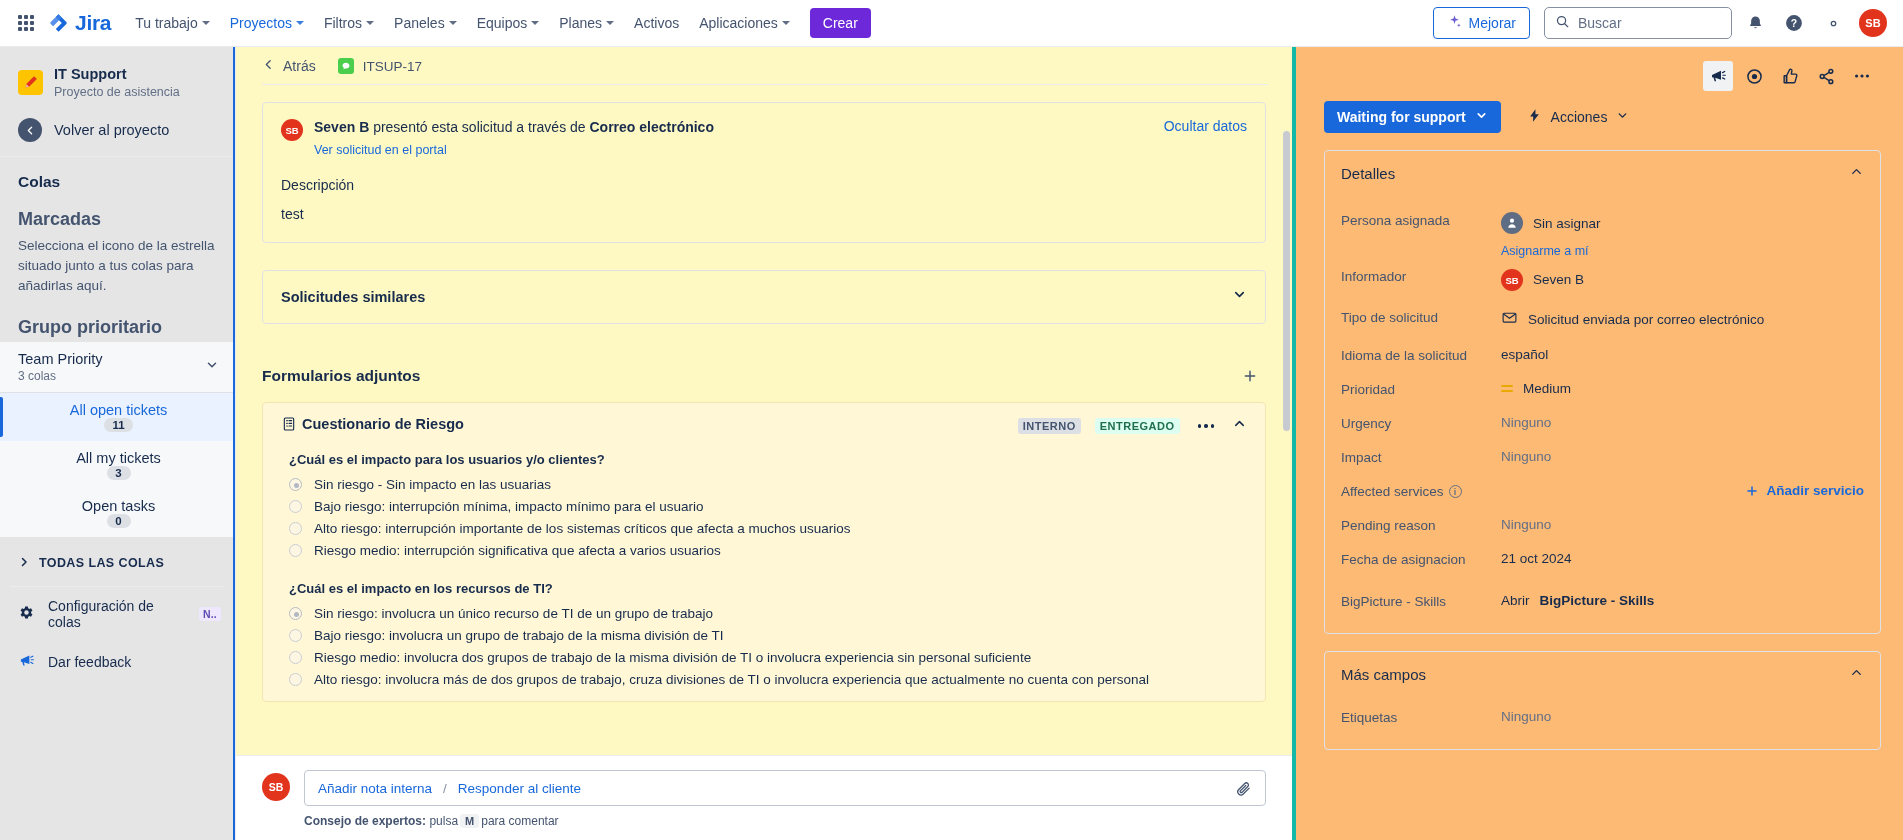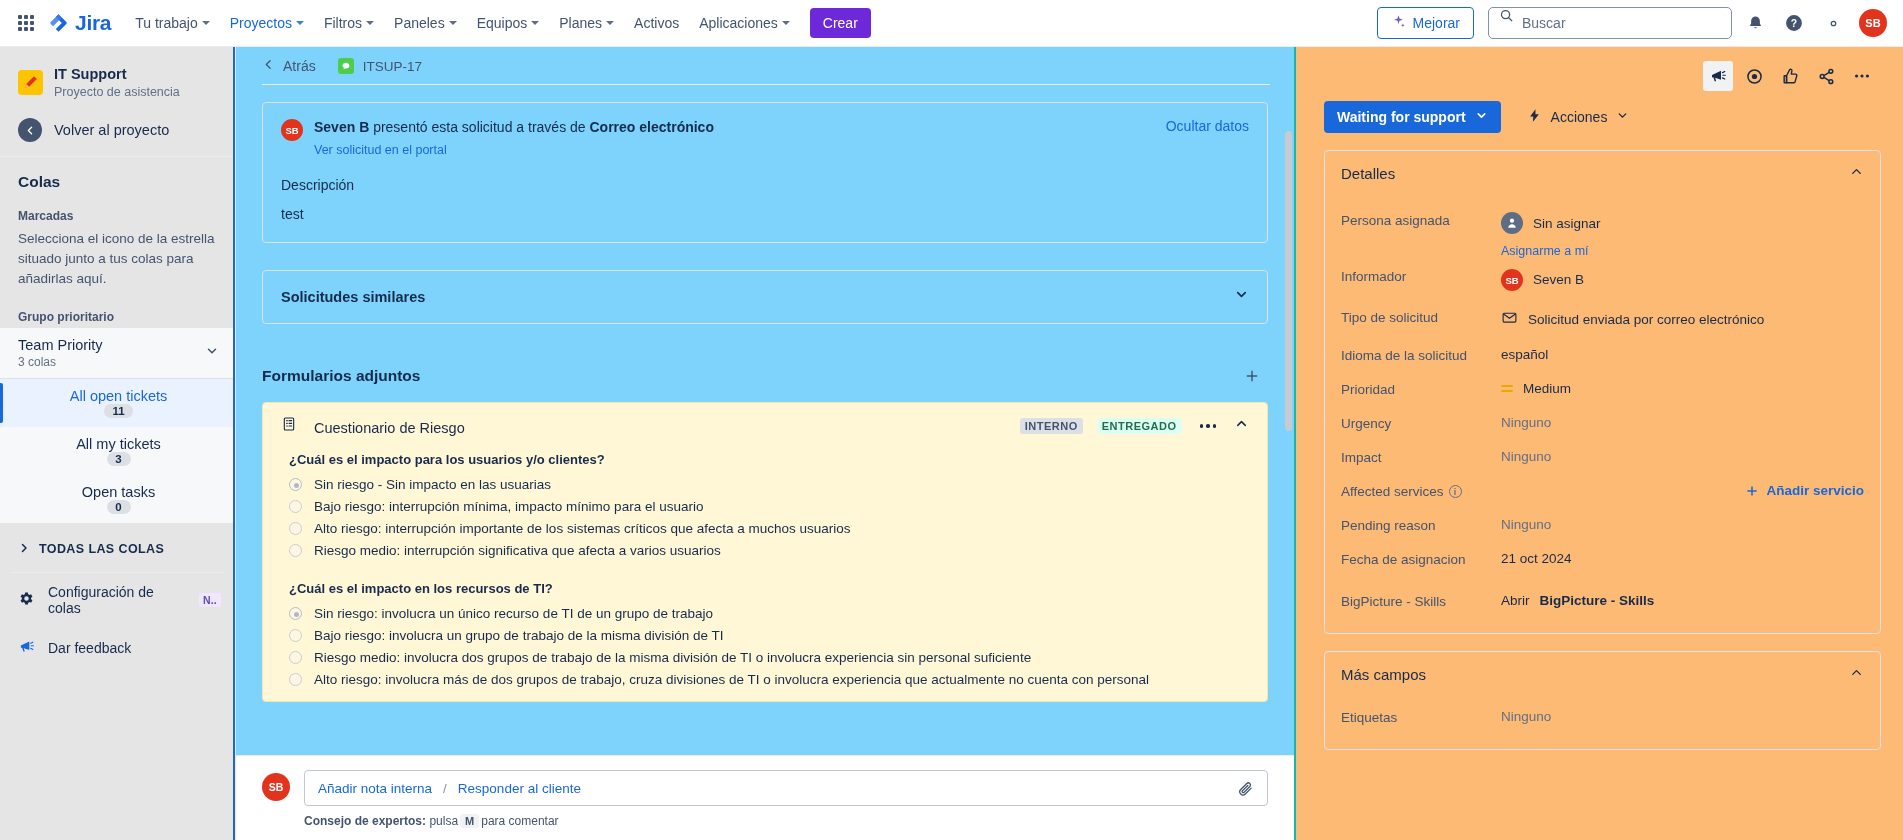--- a/index.html
+++ b/index.html
@@ -47,22 +47,22 @@
   }
   .nav-spacer { flex: 1; }
 
   .mejorar-btn {
     display: inline-flex; align-items: center; gap: 7px;
     border: 1px solid #1868DB; color: #1868DB; background: #fff;
     border-radius: 4px; padding: 6px 13px; font-size: 14px; font-weight: 500;
     cursor: pointer; font-family: "Liberation Sans", sans-serif;
   }
   .search-box {
-    display: flex; gap: 8px;
-    width: 244px; height: 32px; margin-left: 14px;
+    display: flex; align-items: center; gap: 8px;
+    width: 188px; height: 32px; margin-left: 14px;
     border: 1px solid #8590A2; border-radius: 5px; padding: 0 10px;
     background: #fff;
   }
   .search-box input {
     border: none; outline: none; font-size: 14px; color: #44546F; width: 100%;
     background: transparent; font-family: "Liberation Sans", sans-serif;
   }
   .search-box input::placeholder { color: #626F86; }
   .nav-icon-btn {
     width: 32px; height: 32px; margin-left: 7px;
@@ -96,21 +96,21 @@
 
   .back-row { display: flex; align-items: center; gap: 12px; padding: 6px 14px 14px 18px; cursor: pointer; }
   .back-circle {
     width: 24px; height: 24px; border-radius: 50%; background: #44546F;
     display: flex; align-items: center; justify-content: center; flex: none; color: #fff;
   }
   .back-label { font-size: 14.5px; color: #172B4D; }
 
   .side-div { height: 1px; background: #EBECF0; margin: 0 0 0 0; }
   .side-h1 { font-size: 15.5px; font-weight: 700; color: #172B4D; padding: 16px 18px 10px; }
-  .side-h2 { font-size: 12px; font-weight: 700; color: #44546F; padding: 8px 18px 4px; }
+  .side-h2 { font-size: 18px; font-weight: 700; color: #44546F; padding: 8px 18px 4px; }
   .side-note { font-size: 13.5px; color: #44546F; padding: 2px 20px 14px 18px; line-height: 1.45; }
 
   .group-box { background: #F7F8F9; }
   .group-row {
     display: flex; align-items: center; justify-content: space-between;
     padding: 8px 16px 9px 18px; cursor: pointer;
   }
   .group-title { font-size: 14.5px; color: #172B4D; line-height: 1.25; }
   .group-sub { font-size: 12px; color: #626F86; margin-top: 1px; }
   .group-div { height: 1px; background: #DFE1E6; }
@@ -138,22 +138,22 @@
   .foot-row { display: flex; align-items: center; gap: 13px; padding: 11px 14px 11px 18px; cursor: pointer; font-size: 14px; color: #172B4D; }
   .new-badge {
     background: #EEE7FD; color: #5E4DB2; font-size: 10.5px; font-weight: 700;
     border-radius: 3px; padding: 1px 4px; letter-spacing: .2px;
   }
   .side-resize { position: absolute; right: 0; top: 0; bottom: 0; width: 2px; background: #1868DB; }
 
   
   .main {
     flex: 1; min-width: 0; height: 793px; position: relative;
-    background: #7dd3fc; overflow: hidden;
-    border-right: 2px solid #14b8a6;
+    background: #fef9c3; overflow: hidden;
+    border-right: 4px solid #14b8a6;
   }
   .crumbs { display: flex; align-items: center; gap: 22px; padding: 11px 24px 10px 26px; }
   .back-link { display: flex; align-items: center; gap: 8px; font-size: 14px; color: #44546F; cursor: pointer; }
   .key-link { display: flex; align-items: center; gap: 9px; font-size: 13.5px; color: #44546F; cursor: pointer; }
   .key-icon { width: 16px; height: 16px; border-radius: 3px; background: #4BCE4B; display: flex; align-items: center; justify-content: center; }
   .crumb-div { height: 1px; background: #EBECF0; margin: 0 24px 0 26px; }
 
   .main-scroll { height: 700px; overflow: hidden; padding: 0 26px 0 26px; position: relative; }
 
   .req-card {
@@ -180,21 +180,21 @@
 
   .forms-head { display: flex; align-items: center; justify-content: space-between; margin-top: 38px; padding-right: 2px; }
   .forms-title { font-size: 15.5px; font-weight: 600; color: #172B4D; }
   .plus-btn { width: 28px; height: 28px; display: flex; align-items: center; justify-content: center; cursor: pointer; border-radius: 3px; color: #44546F; }
 
   .form-card {
     background: #FFF7D6; border: 1px solid #F3E6B0; border-radius: 4px;
     margin-top: 12px; padding: 0 0 10px 0; overflow: hidden;
   }
   .form-head { display: flex; align-items: center; justify-content: space-between; padding: 13px 18px 6px 18px; }
-  .form-head-left { display: flex; align-items: flex-end; gap: 17px; }
+  .form-head-left { display: flex; align-items: flex-start; gap: 5px; font-weight: bold; }
   .form-name { font-size: 14.5px; color: #172B4D; }
   .form-head-right { display: flex; align-items: center; gap: 14px; }
   .tag { font-size: 11px; font-weight: 700; letter-spacing: .5px; border-radius: 3px; padding: 2px 5px; }
   .tag.interno { background: #DCDFE4; color: #44546F; }
   .tag.entregado { background: #DCFFF1; color: #216E4E; }
   .dots { display: flex; gap: 3px; cursor: pointer; padding: 4px; }
   .dots i { width: 3.5px; height: 3.5px; border-radius: 50%; background: #172B4D; display: block; }
 
   .q-block { padding: 10px 18px 0 26px; }
   .q-title { font-size: 13px; font-weight: 700; color: #172B4D; margin-bottom: 7px; }

